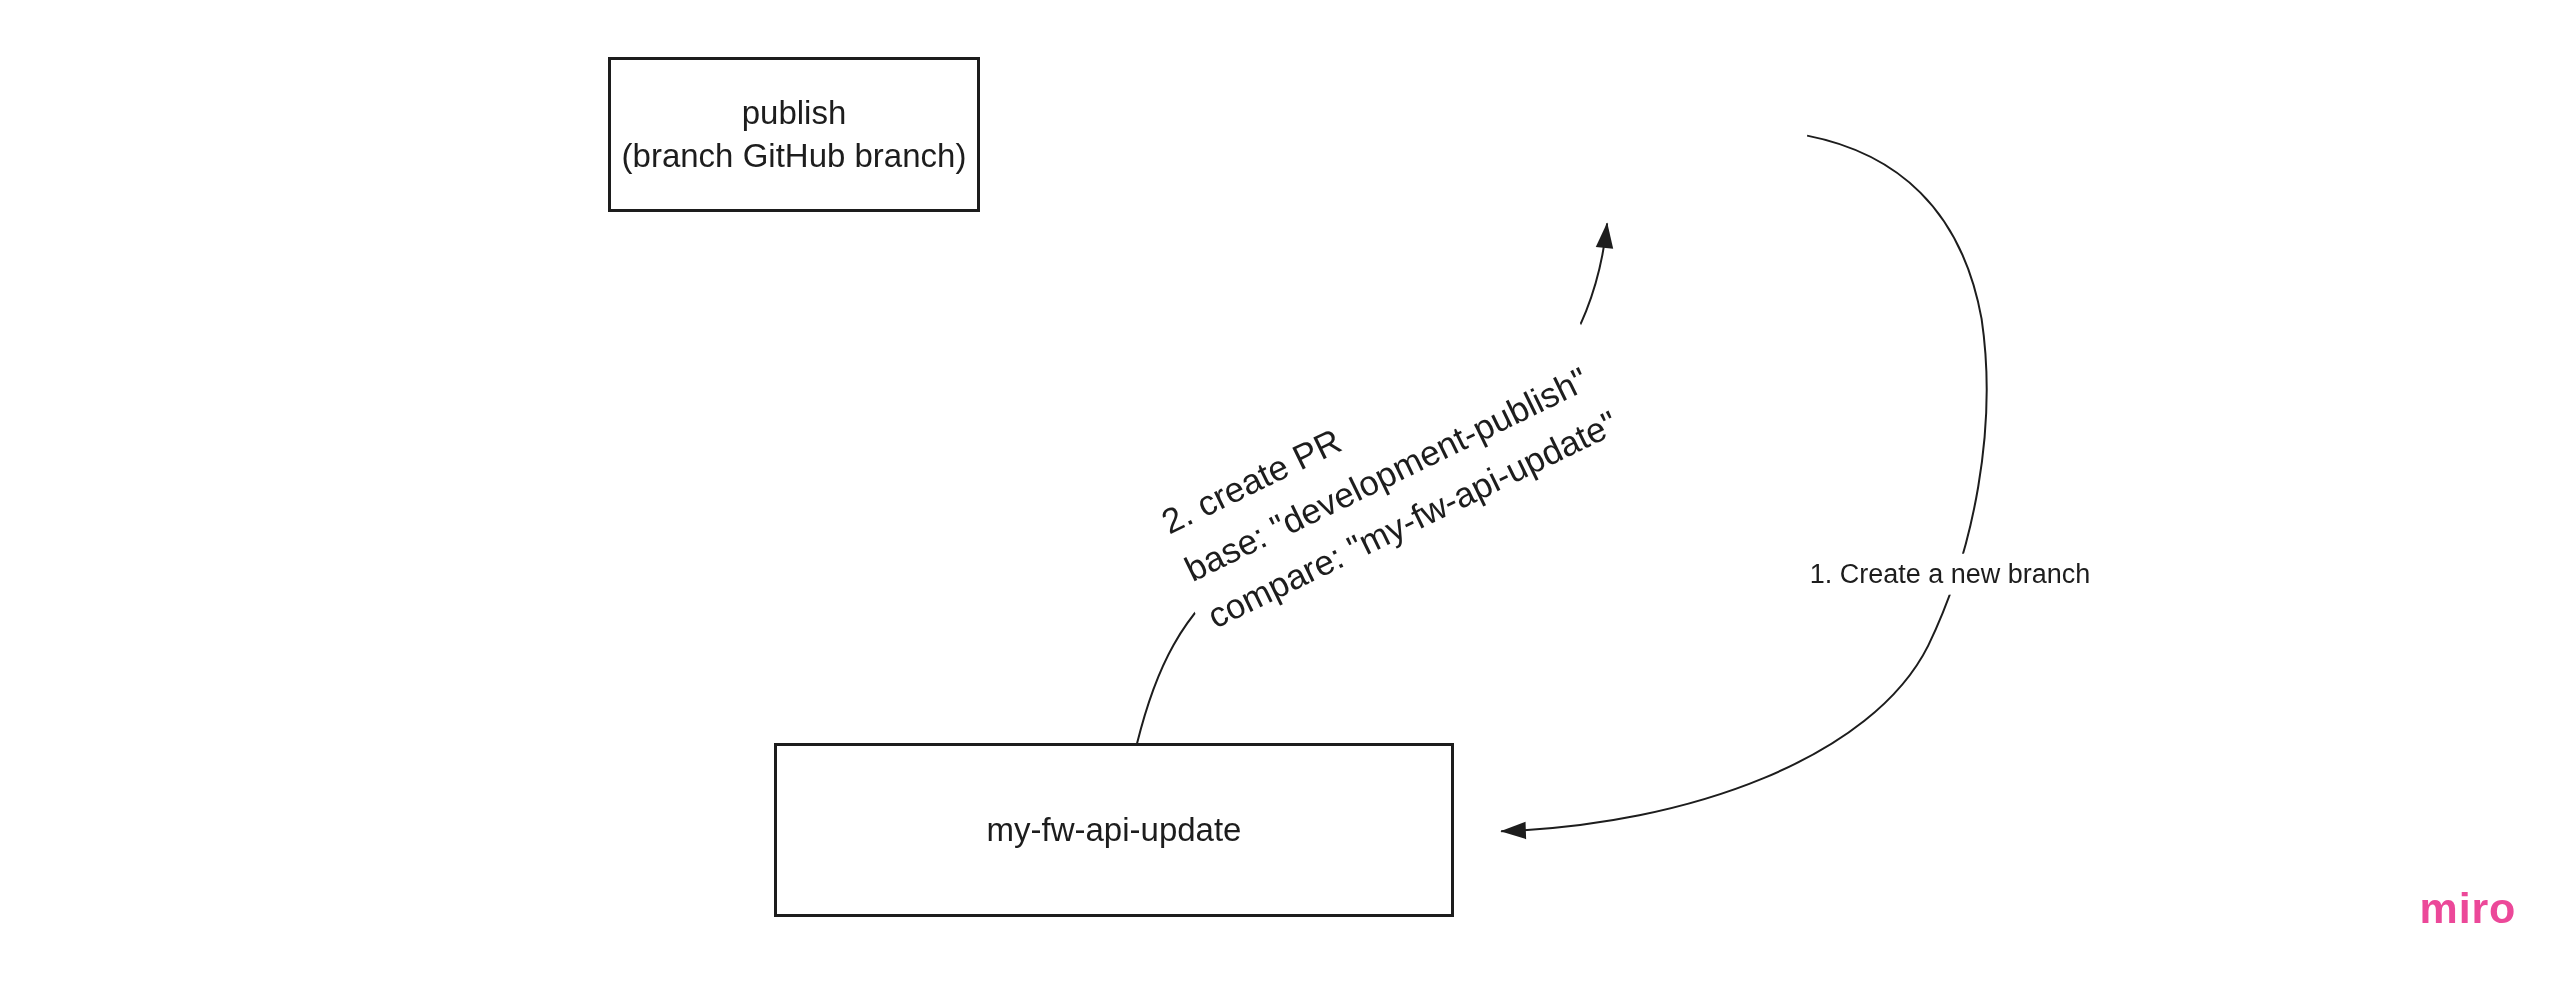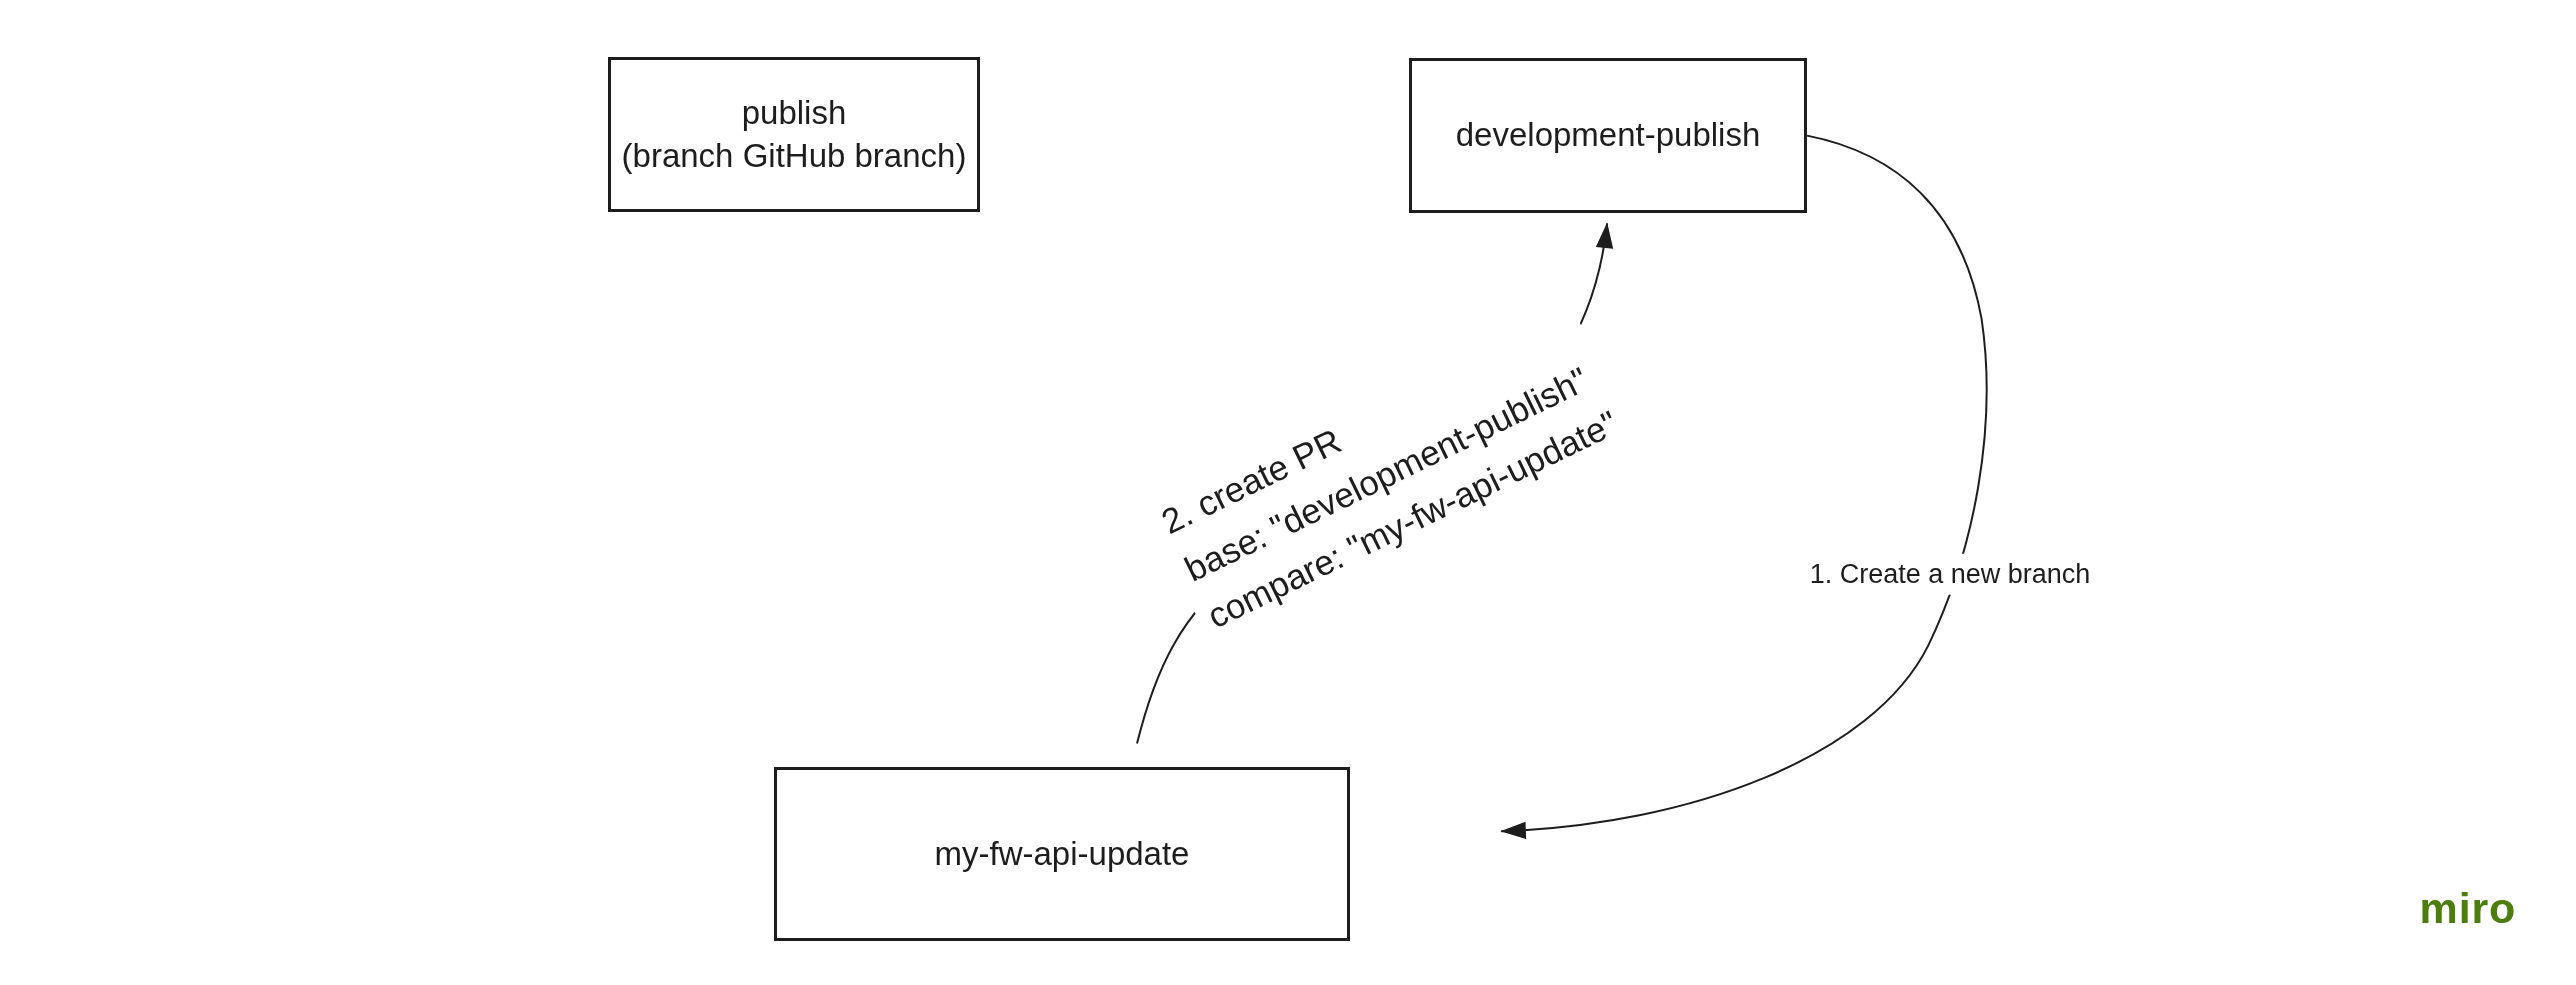--- a/index.html
+++ b/index.html
@@ -38,21 +38,21 @@
     flex-direction: column;
     align-items: center;
     justify-content: center;
     text-align: center;
     font-size: 33px;
     line-height: 1.3;
     z-index: 2;
   }
   .node-publish           { left: 608px;  top: 57px;  width: 372px; height: 155px; }
   .node-development-publish { left: 1409px; top: 58px;  width: 398px; height: 155px; }
-  .node-my-fw-api-update  { left: 774px;  top: 767px; width: 576px; height: 174px; }
+  .node-my-fw-api-update  { left: 774px;  top: 743px; width: 680px; height: 174px; }
 
   .conn-label {
     position: absolute;
     background: #ffffff;
     color: #1d1d1d;
     white-space: nowrap;
     z-index: 3;
   }
   .label-create-branch {
     left: 1950px;
@@ -71,21 +71,21 @@
     line-height: 1.5;
     text-align: left;
   }
   .watermark {
     position: absolute;
     right: 60px;
     bottom: 53px;
     font-size: 43px;
     font-weight: 700;
     letter-spacing: 0.8px;
-    color: #4d7c0f;
+    color: #ec4899;
     z-index: 4;
     user-select: none;
   }
 </style>
 </head>
 <body>
 
 <div class="board">
 
   <svg class="connector-layer" viewBox="0 0 3233 1237" xmlns="http://www.w3.org/2000/svg">
@@ -102,23 +102,20 @@
              C 1450 840 1482 770 1560 710
              C 1700 605 1855 545 1935 475
              C 1982 434 2009 355 2017 280" marker-end="url(#arrowhead)"></path>
   </svg>
 
   <div class="node node-publish">
     <div>publish</div>
     <div>(branch GitHub branch)</div>
   </div>
 
-  <div class="node node-development-publish">
-    <div>development-publish</div>
-  </div>
 
   <div class="node node-my-fw-api-update">
     <div>my-fw-api-update</div>
   </div>
 
   <div class="conn-label label-create-branch">1. Create a new branch</div>
 
   <div class="conn-label label-create-pr">
     <div>2. create PR</div>
     <div>base: "development-publish"</div>

